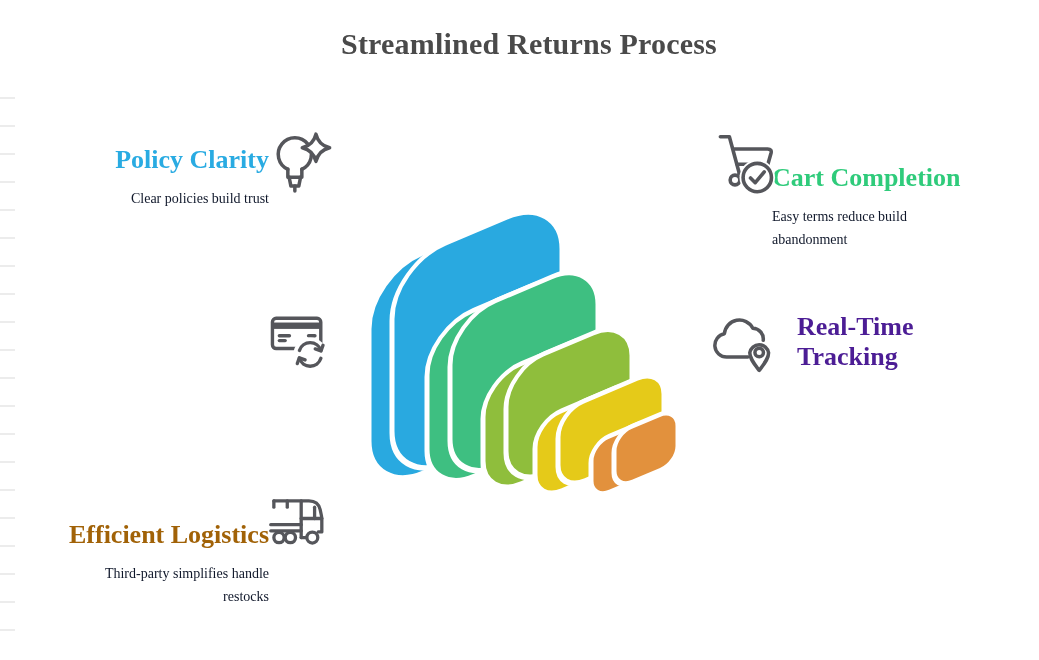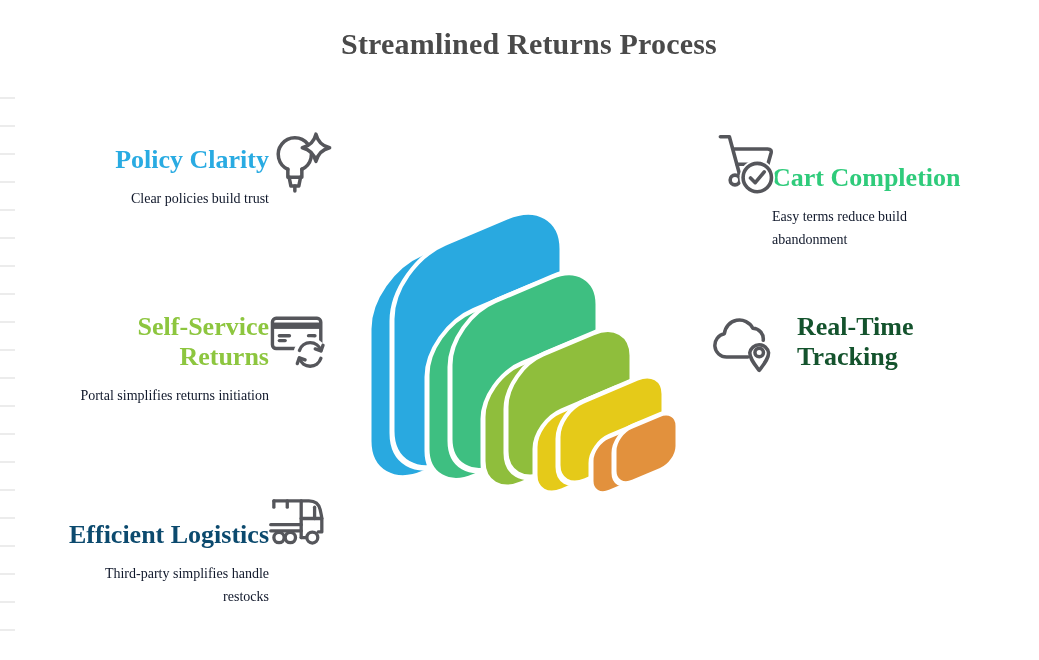--- a/index.html
+++ b/index.html
@@ -48,37 +48,33 @@
       <rect x="0" y="0" width="64" height="56" rx="18" transform="translate(238,268) skewY(-23)" fill="#e2913d"></rect>
       <rect x="0" y="0" width="64" height="56" rx="18" transform="translate(261,258) skewY(-23)" fill="#e2913d"></rect>
     </g>
   </svg>
 
   <div class="item left" style="top:145px;right:789px;">
     <div class="heading nowrap" style="color: rgb(41, 171, 226);">Policy Clarity</div>
     <div class="desc nowrap">Clear policies build trust</div>
   </div>
 
-  <div class="item left" style="top:312px;right:789px;">
-    <div class="heading" style="width: 175px; color: rgb(141, 198, 63);">Self-Service Returns</div>
-    <div class="desc" style="width:215px;">Portal simplifies returns initiation</div>
-  </div>
 
   <div class="item left" style="top:520px;right:789px;">
-    <div class="heading nowrap" style="color: #0c4a6e;">Efficient Logistics</div>
+    <div class="heading nowrap" style="color: #a16207;">Efficient Logistics</div>
     <div class="desc" style="width:180px;">Third-party simplifies handle restocks</div>
   </div>
 
   <div class="item right" style="top:163px;left:772px;">
     <div class="heading nowrap" style="color: rgb(47, 203, 123);">Cart Completion</div>
     <div class="desc" style="width:205px;">Easy terms reduce build abandonment</div>
   </div>
 
   <div class="item right" style="top:312px;left:797px;">
-    <div class="heading" style="width: 145px; color: #14532d;">Real-Time Tracking</div>
+    <div class="heading" style="width: 145px; color: #4c1d95;">Real-Time Tracking</div>
   </div>
 
   <div class="icon" style="left: 264px; top: 127px; width: 70px; height: 70px; color: rgb(85, 86, 91);">
     <svg viewBox="0 0 64 64">
       <g fill="none" stroke="currentColor" stroke-width="3.2" stroke-linecap="round" stroke-linejoin="round">
         <path d="M21.8 38.8 A15.2 15.2 0 1 1 34.6 38.8"></path>
         <path d="M21.8 38.5 V46 H34.6 V38.5"></path>
         <path d="M23 46 L24.6 54 H31.8 L33.4 46"></path>
         <path d="M28.2 54 V58.5"></path>
         <path fill="#ffffff" d="M47.5 6.5 C49.2 13.6 52.9 17.3 60 19 C52.9 20.7 49.2 24.4 47.5 31.5 C45.8 24.4 42.1 20.7 35 19 C42.1 17.3 45.8 13.6 47.5 6.5 Z"></path>

